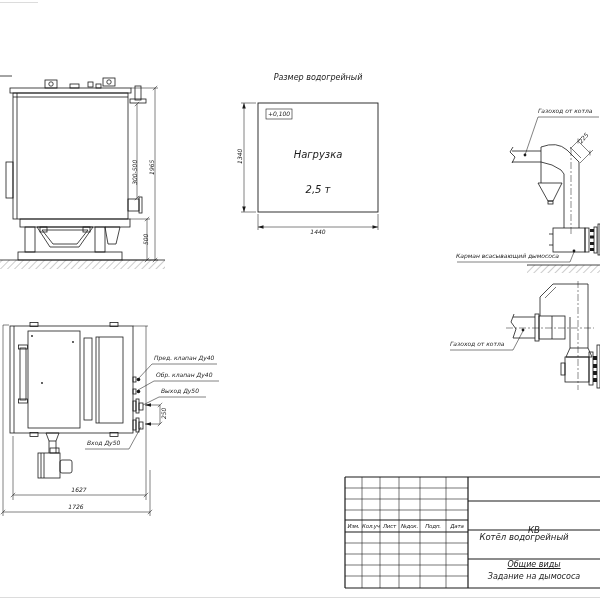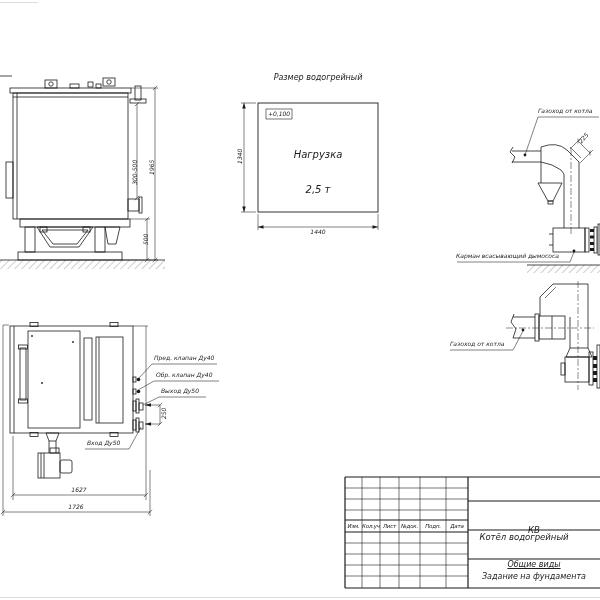--- a/index.html
+++ b/index.html
@@ -313,15 +313,15 @@
 
 <span class="t s55 ctr" style="left:345px;top:522.5px;width:17px;">Изм.</span>
 <span class="t s55 ctr" style="left:362px;top:522.5px;width:18px;">Кол.уч</span>
 <span class="t s55 ctr" style="left:380px;top:522.5px;width:19px;">Лист</span>
 <span class="t s55 ctr" style="left:399px;top:522.5px;width:21px;">№док.</span>
 <span class="t s55 ctr" style="left:420px;top:522.5px;width:26px;">Подп.</span>
 <span class="t s55 ctr" style="left:446px;top:522.5px;width:22px;">Дата</span>
 <span class="t s85 ctr" style="left:468px;top:533px;width:112px;">Котёл водогрейный</span>
 <span class="t s85 ctr" style="left:468px;top:526px;width:132px;">КВ</span>
 <span class="t s8 ctr" style="left:468px;top:561px;width:132px;text-decoration:underline;">Общие виды</span>
-<span class="t s8 ctr" style="left:468px;top:573px;width:132px;">Задание на фундамента</span>
+<span class="t s8 ctr" style="left:468px;top:573px;width:132px;">Задание на дымососа</span>
 
 </div>
 
 </body></html>

